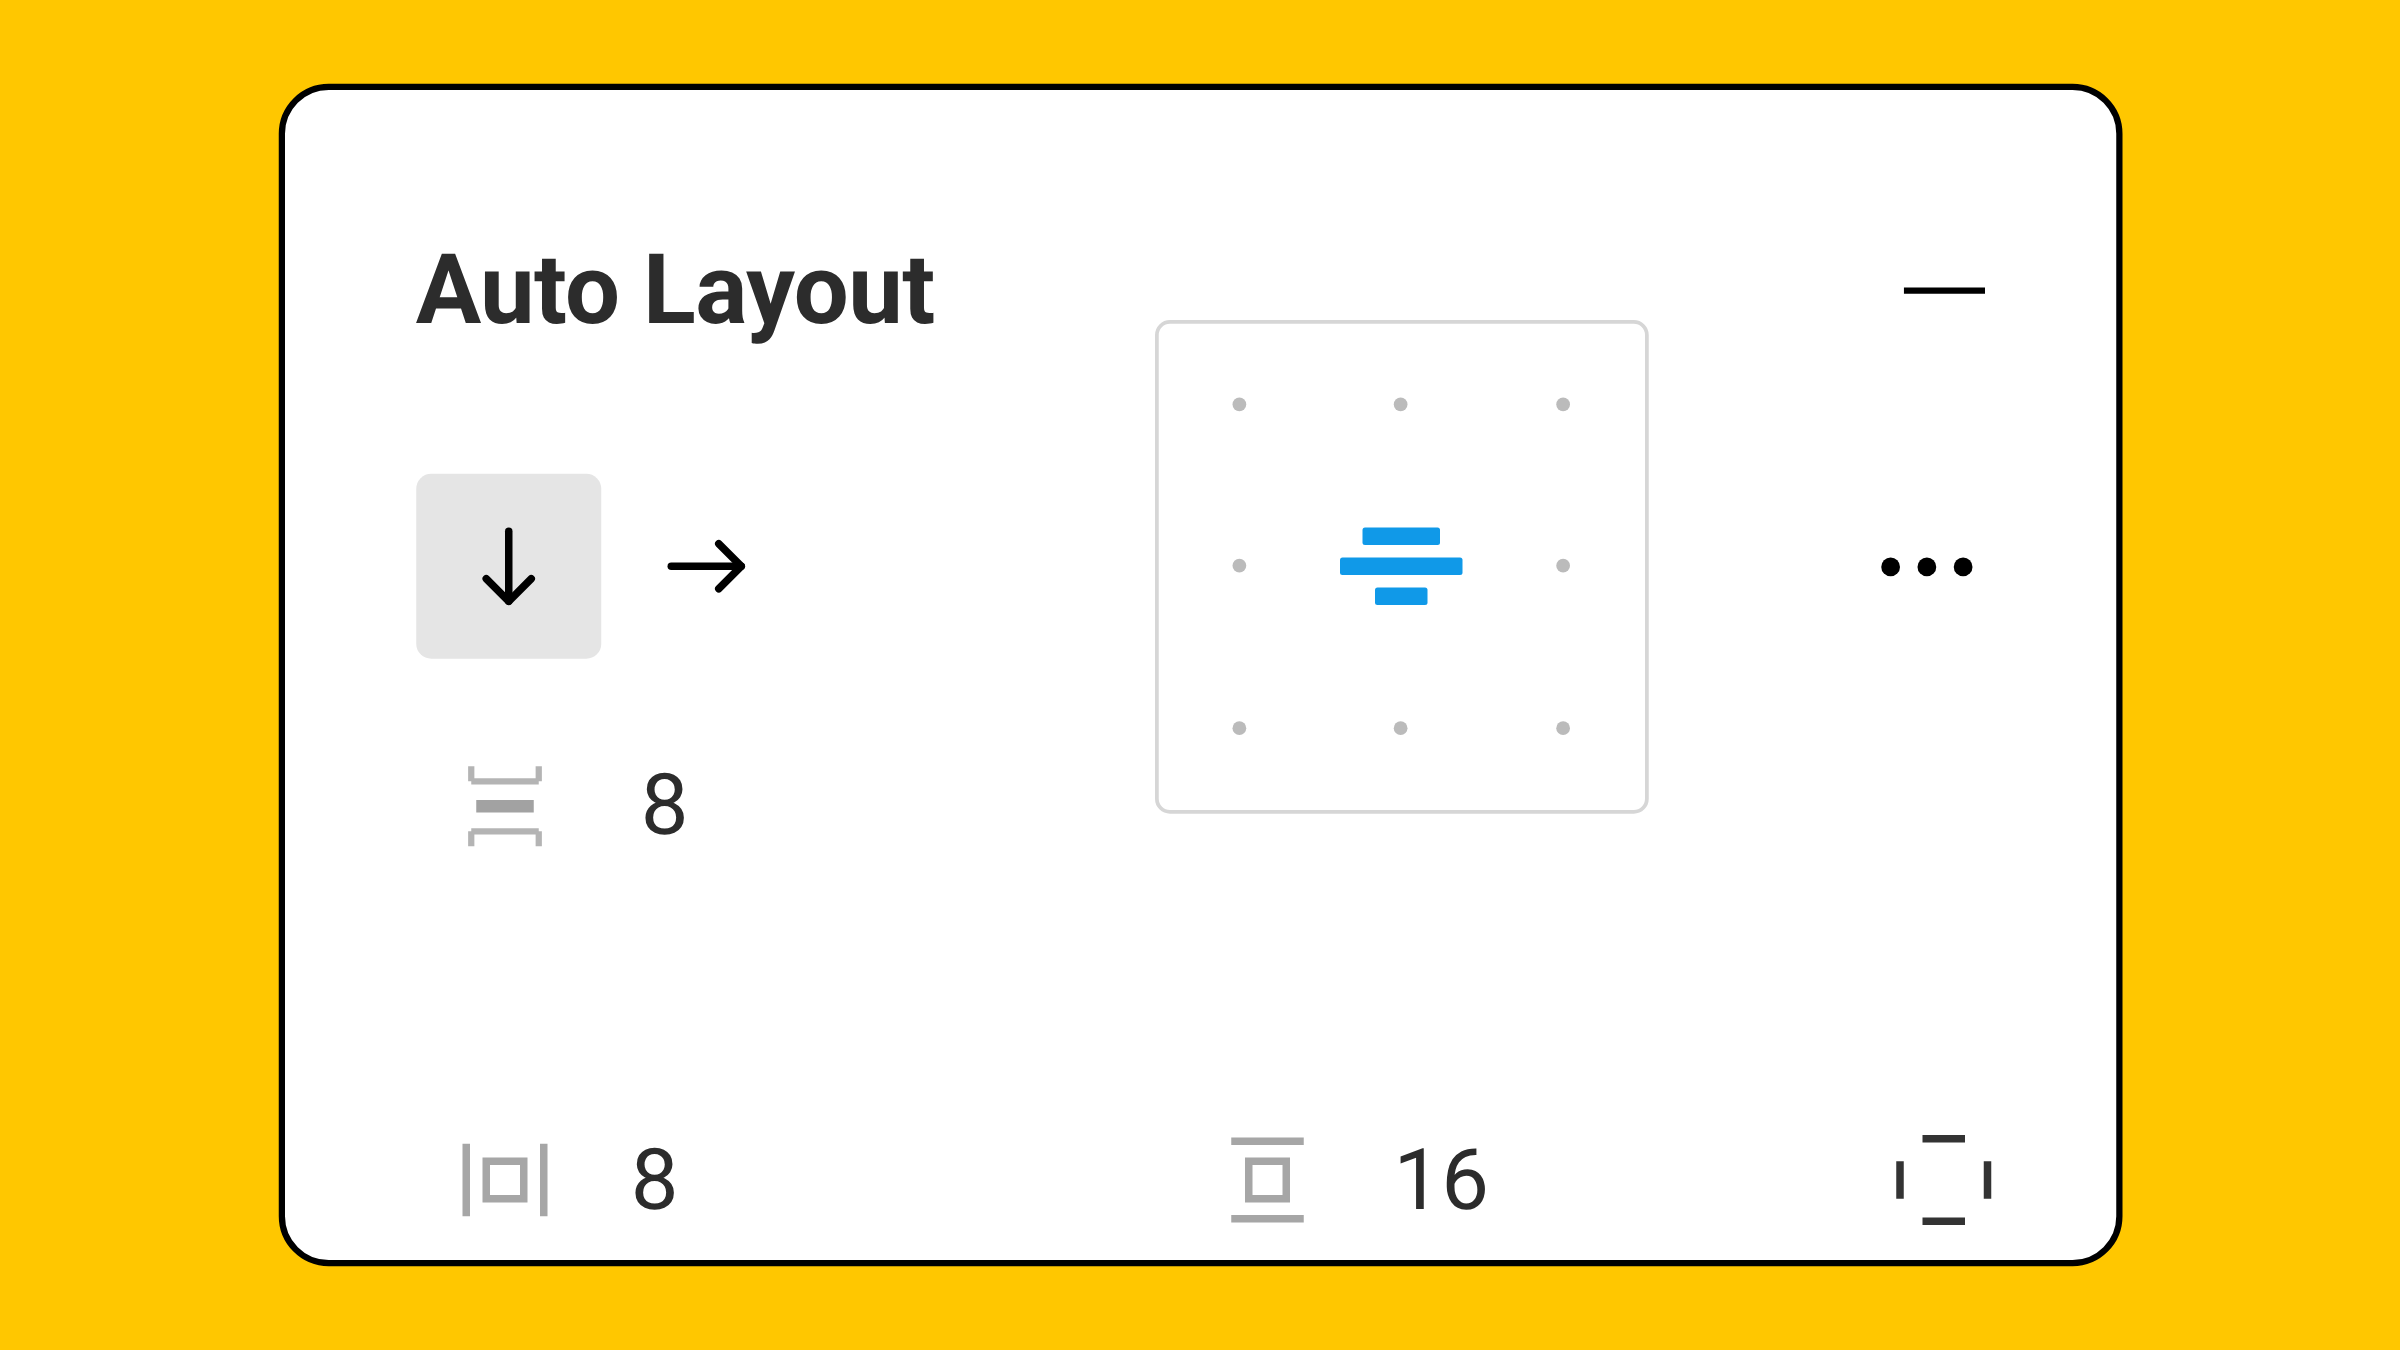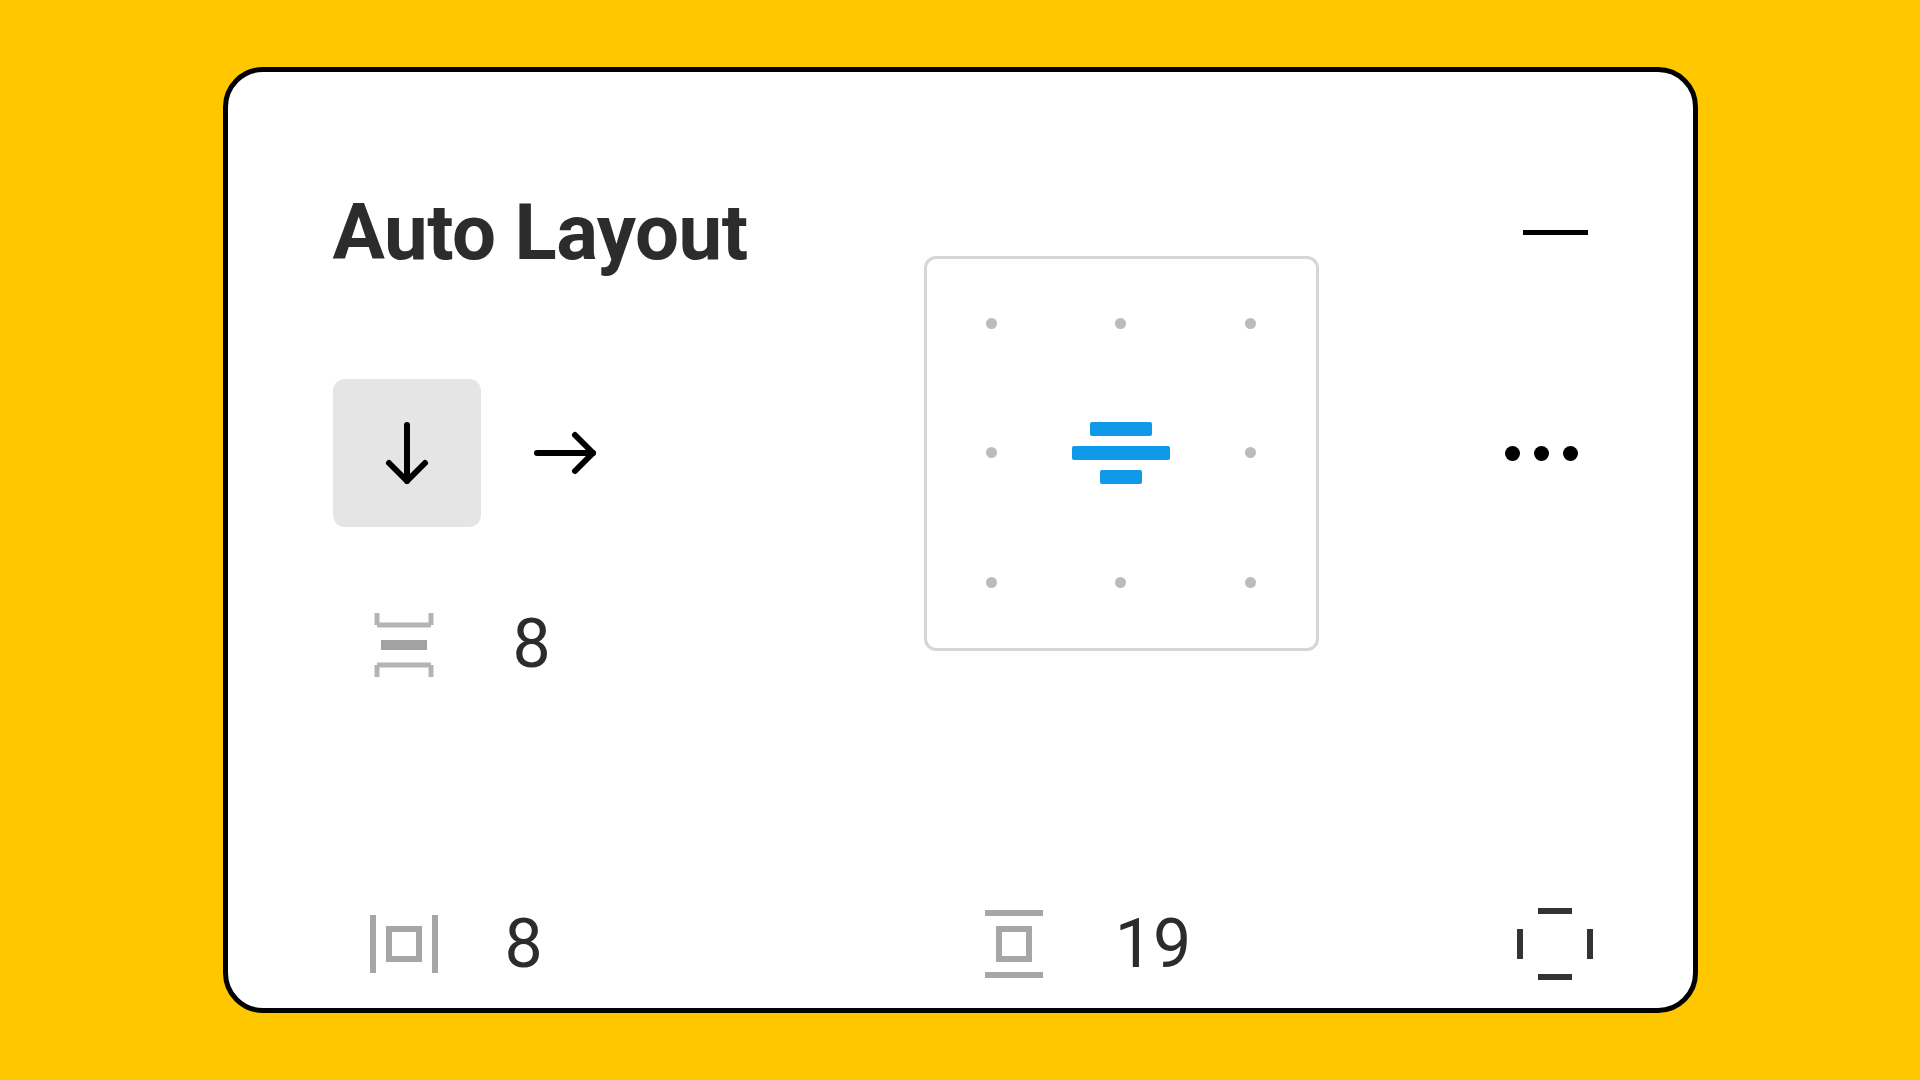--- a/index.html
+++ b/index.html
@@ -204,21 +204,21 @@
     </div>
 
     <div class="field">
       <div class="field-icon">
         <svg viewBox="0 0 82 82">
           <line x1="12" y1="10" x2="70" y2="10" stroke="#A6A6A6" stroke-width="6"></line>
           <rect x="26" y="26" width="30" height="30" fill="none" stroke="#A6A6A6" stroke-width="6"></rect>
           <line x1="12" y1="72" x2="70" y2="72" stroke="#A6A6A6" stroke-width="6"></line>
         </svg>
       </div>
-      <div class="field-value">19</div>
+      <div class="field-value">16</div>
     </div>
 
     <div class="indiv-pad">
       <svg viewBox="0 0 90 90">
         <line x1="28" y1="12" x2="62" y2="12" stroke="#333" stroke-width="6"></line>
         <line x1="28" y1="78" x2="62" y2="78" stroke="#333" stroke-width="6"></line>
         <line x1="10" y1="30" x2="10" y2="60" stroke="#333" stroke-width="6"></line>
         <line x1="80" y1="30" x2="80" y2="60" stroke="#333" stroke-width="6"></line>
       </svg>
     </div>

